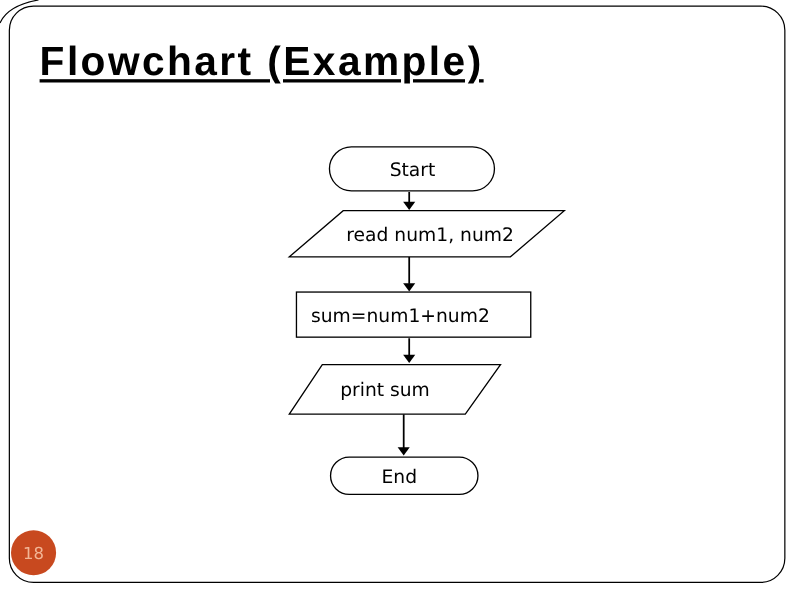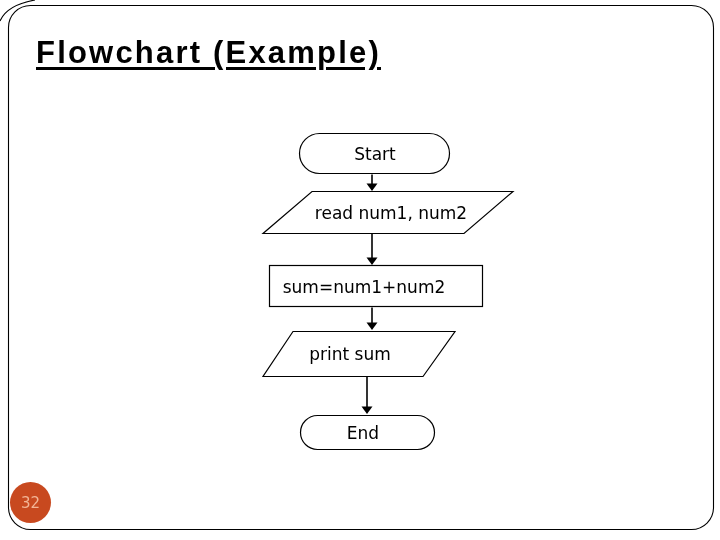--- a/index.html
+++ b/index.html
@@ -24,21 +24,21 @@
     width: 720px;
     height: 540px;
   }
   .slide-title {
     position: absolute;
     left: 36px;
     top: 36px;
     margin: 0;
     font-family: "Liberation Sans", sans-serif;
     font-weight: bold;
-    font-size: 31px;
+    font-size: 37px;
     letter-spacing: 2.2px;
     line-height: 1.1;
     color: #000000;
     text-decoration: underline;
     text-decoration-thickness: 3px;
     text-underline-offset: 4px;
     white-space: nowrap;
   }
   .page-badge {
     position: absolute;
@@ -131,16 +131,16 @@
 
     <g>
       <rect class="node-shape" x="300.5" y="415.5" width="134" height="34" rx="17" ry="17"></rect>
       <text class="node-text" x="363" y="439">End</text>
     </g>
   </svg>
 
   <h1 class="slide-title">Flowchart (Example)</h1>
 
   <div class="page-badge">
-    <span>32</span>
+    <span>18</span>
   </div>
 
 </div>
 
 </body></html>

